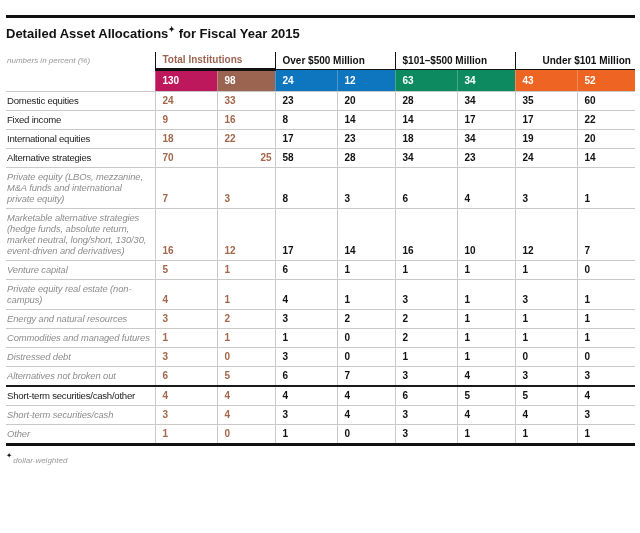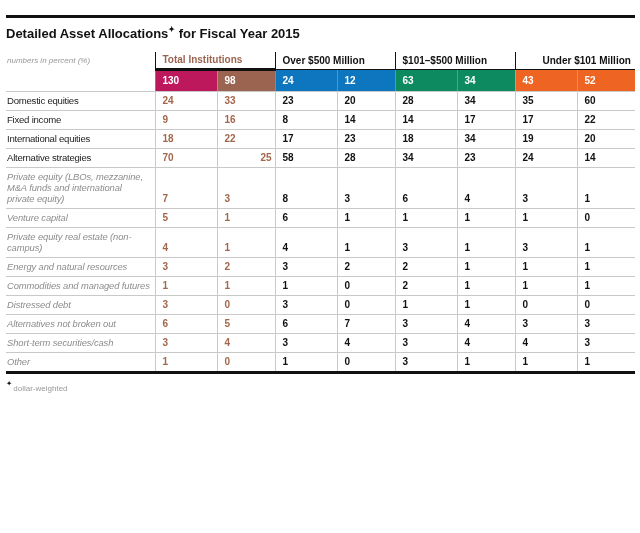--- a/index.html
+++ b/index.html
@@ -68,21 +68,21 @@
     white-space: normal; letter-spacing: -0.1px; line-height: 11px;
   }
   td.val {
     font-weight: bold; font-size: 10px;
     padding: 3px 0 4px 7px; vertical-align: bottom;
     border-left: 1px solid #c9c9c9; line-height: 11px;
   }
 
   .footnote { margin-top: 6px; font-size: 8px; }
   .footnote sup { color: #111; font-style: normal; font-size: 7.5px; position: relative; top: -1px; margin-right: 1px; }
-  .footnote span { color: #999; margin-top: 38px; }
+  .footnote span { font-style: italic; color: #999; margin-top: 38px; }
 </style>
 </head>
 <body>
 
 <div class="page">
 
   <div class="doc-header">
   </div>
 
   <div class="title-rule"></div>
@@ -171,20 +171,31 @@
           <td class="val" style="color: rgb(163, 102, 74);">7</td>
           <td class="val" style="color: rgb(163, 102, 74);">3</td>
           <td class="val" style="color: rgb(17, 17, 17);">8</td>
           <td class="val" style="color: rgb(17, 17, 17);">3</td>
           <td class="val" style="color: rgb(17, 17, 17);">6</td>
           <td class="val" style="color: rgb(17, 17, 17);">4</td>
           <td class="val" style="color: rgb(17, 17, 17);">3</td>
           <td class="val" style="color: rgb(17, 17, 17);">1</td>
         </tr>
         <tr class="subrow">
+          <th class="rowlbl">Marketable alternative strategies (hedge funds, absolute return, market neutral, long/short, 130/30, event-driven and derivatives)</th>
+          <td class="val" style="color: rgb(163, 102, 74);">16</td>
+          <td class="val" style="color: rgb(163, 102, 74);">12</td>
+          <td class="val" style="color: rgb(17, 17, 17);">17</td>
+          <td class="val" style="color: rgb(17, 17, 17);">14</td>
+          <td class="val" style="color: rgb(17, 17, 17);">16</td>
+          <td class="val" style="color: rgb(17, 17, 17);">10</td>
+          <td class="val" style="color: rgb(17, 17, 17);">12</td>
+          <td class="val" style="color: rgb(17, 17, 17);">7</td>
+        </tr>
+        <tr class="subrow">
           <th class="rowlbl">Venture capital</th>
           <td class="val" style="color: rgb(163, 102, 74);">5</td>
           <td class="val" style="color: rgb(163, 102, 74);">1</td>
           <td class="val" style="color: rgb(17, 17, 17);">6</td>
           <td class="val" style="color: rgb(17, 17, 17);">1</td>
           <td class="val" style="color: rgb(17, 17, 17);">1</td>
           <td class="val" style="color: rgb(17, 17, 17);">1</td>
           <td class="val" style="color: rgb(17, 17, 17);">1</td>
           <td class="val" style="color: rgb(17, 17, 17);">0</td>
         </tr>
@@ -236,20 +247,31 @@
           <th class="rowlbl">Alternatives not broken out</th>
           <td class="val" style="color: rgb(163, 102, 74);">6</td>
           <td class="val" style="color: rgb(163, 102, 74);">5</td>
           <td class="val" style="color: rgb(17, 17, 17);">6</td>
           <td class="val" style="color: rgb(17, 17, 17);">7</td>
           <td class="val" style="color: rgb(17, 17, 17);">3</td>
           <td class="val" style="color: rgb(17, 17, 17);">4</td>
           <td class="val" style="color: rgb(17, 17, 17);">3</td>
           <td class="val" style="color: rgb(17, 17, 17);">3</td>
         </tr>
+        <tr class="dark-top">
+          <th class="rowlbl">Short-term securities/cash/other</th>
+          <td class="val" style="color: rgb(163, 102, 74);">4</td>
+          <td class="val" style="color: rgb(163, 102, 74);">4</td>
+          <td class="val" style="color: rgb(17, 17, 17);">4</td>
+          <td class="val" style="color: rgb(17, 17, 17);">4</td>
+          <td class="val" style="color: rgb(17, 17, 17);">6</td>
+          <td class="val" style="color: rgb(17, 17, 17);">5</td>
+          <td class="val" style="color: rgb(17, 17, 17);">5</td>
+          <td class="val" style="color: rgb(17, 17, 17);">4</td>
+        </tr>
         <tr class="subrow">
           <th class="rowlbl">Short-term securities/cash</th>
           <td class="val" style="color: rgb(163, 102, 74);">3</td>
           <td class="val" style="color: rgb(163, 102, 74);">4</td>
           <td class="val" style="color: rgb(17, 17, 17);">3</td>
           <td class="val" style="color: rgb(17, 17, 17);">4</td>
           <td class="val" style="color: rgb(17, 17, 17);">3</td>
           <td class="val" style="color: rgb(17, 17, 17);">4</td>
           <td class="val" style="color: rgb(17, 17, 17);">4</td>
           <td class="val" style="color: rgb(17, 17, 17);">3</td>

